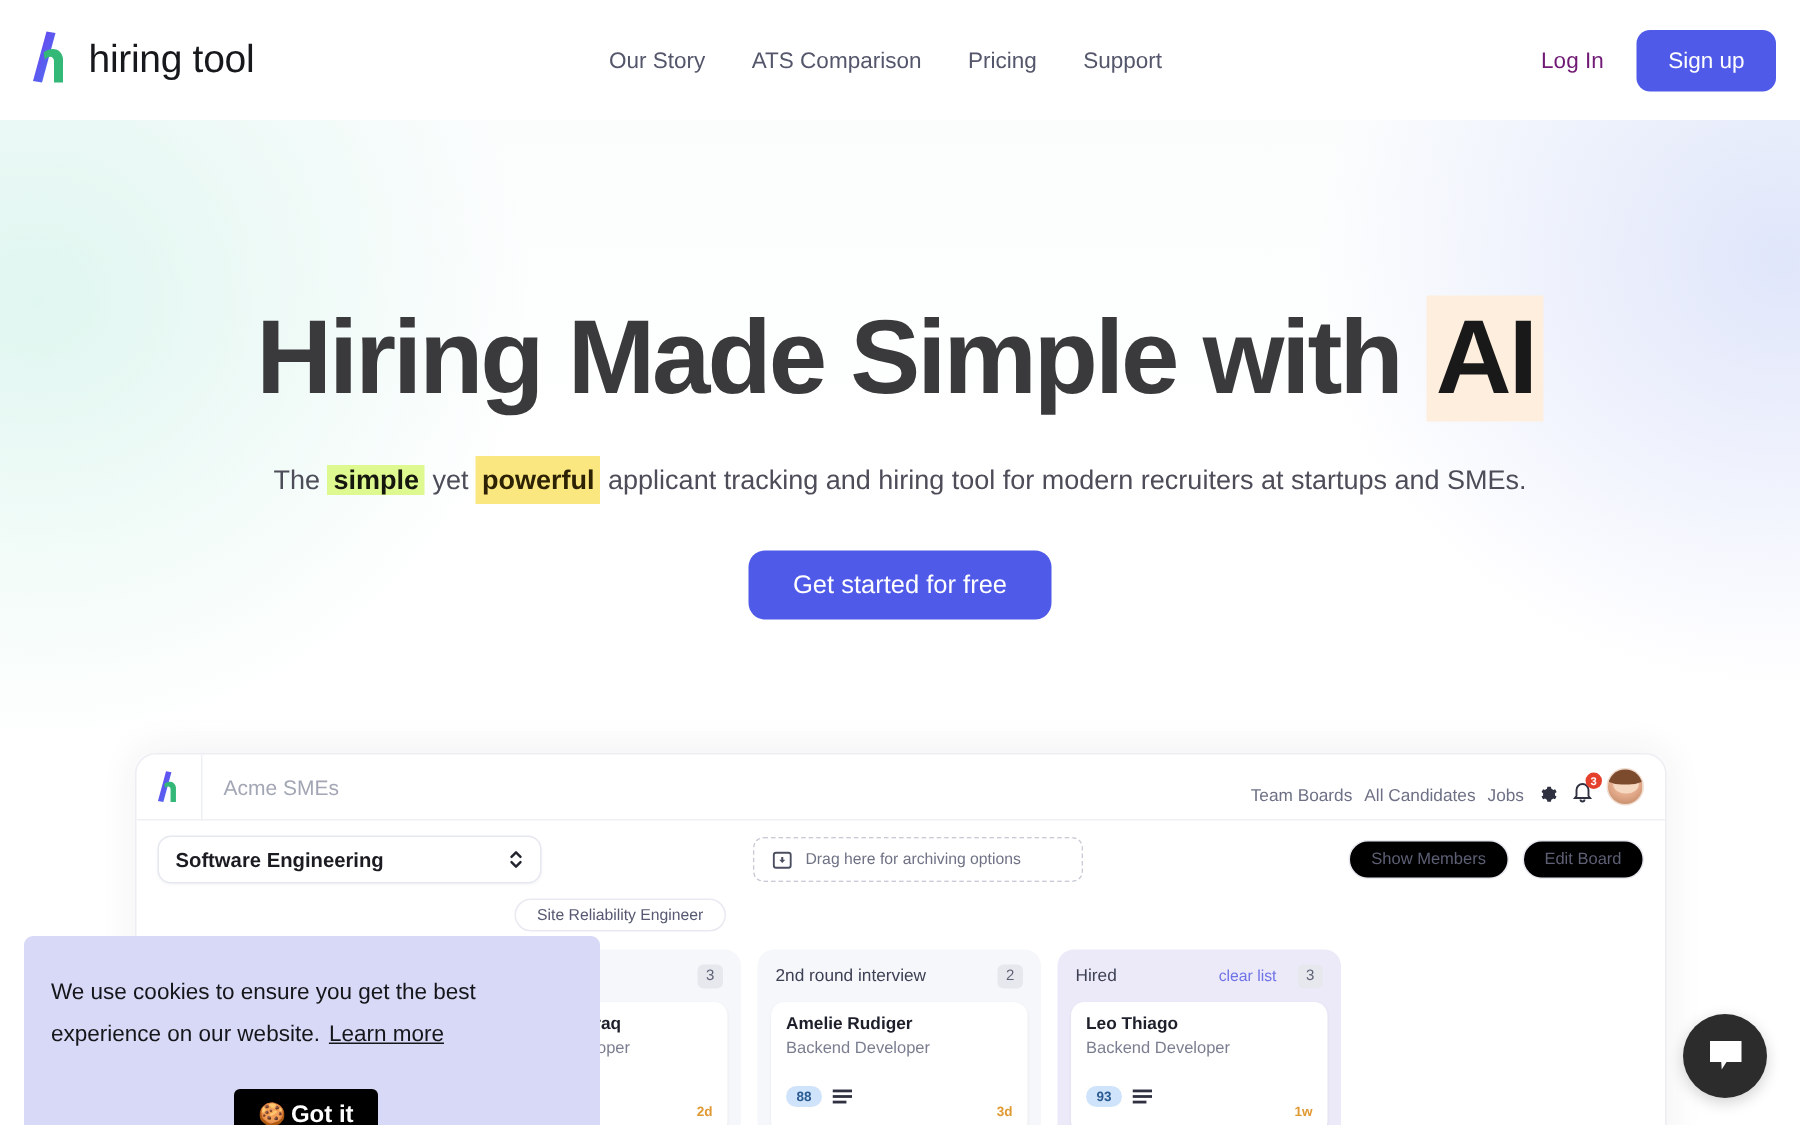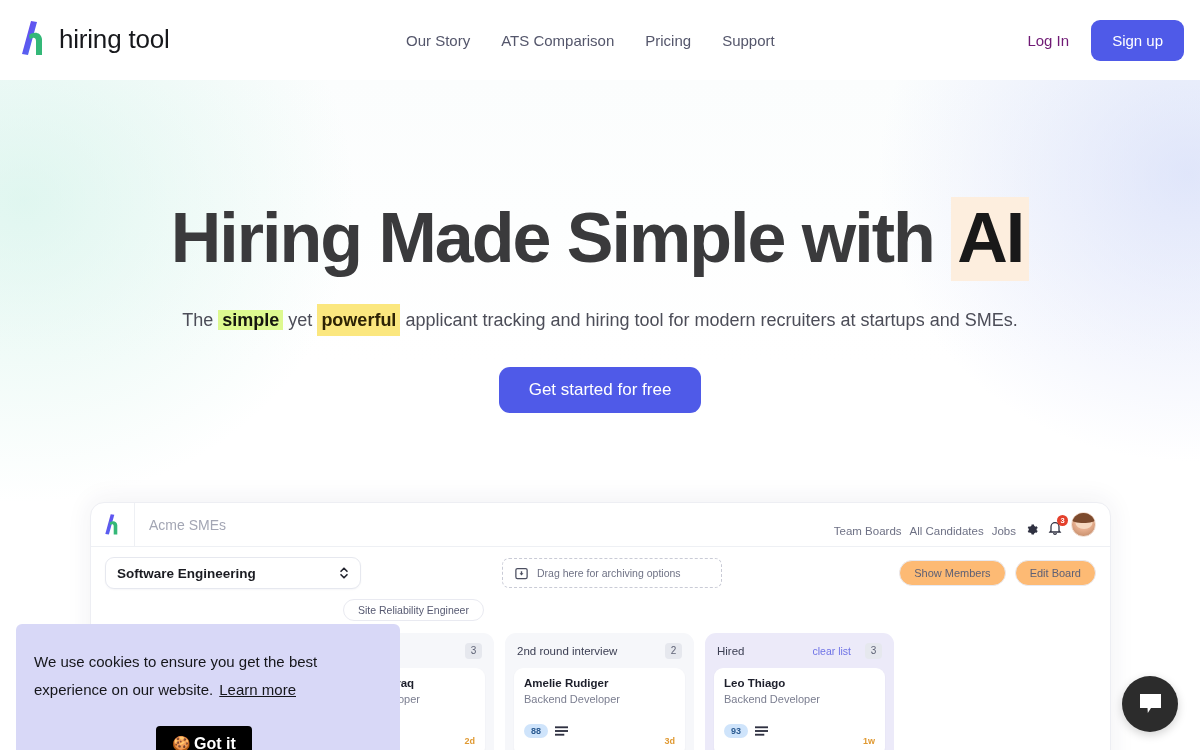--- a/index.html
+++ b/index.html
@@ -186,21 +186,21 @@
     border: 1.4px dashed #c9cbd6; border-radius: 7px;
     display: flex; align-items: center; gap: 8px;
     padding-left: 11px;
   }
   .archive-icon { width: 15px; height: 15px; display:block; }
   .archive-label { font-size: 10.5px; color: #6f7285; text-align: center; }
   .board-actions {
     margin-left: auto; display: flex; gap: 9px;
   }
   .pill-btn {
-    border: 1px solid #e8e9f0; background: #fdba74;
+    border: 1px solid #e8e9f0; background: #000000;
     border-radius: 15px; height: 26px; padding: 0 14px;
     font-family: "Liberation Sans", sans-serif;
     font-size: 11px; color: #5d6075; cursor: pointer;
   }
 
   
   .tag-row { position: relative; height: 26px; padding-left: 14px; }
   .role-tag {
     position: absolute; left: 252px; top: 0;
     border: 1px solid #e9eaf1; border-radius: 13px;

